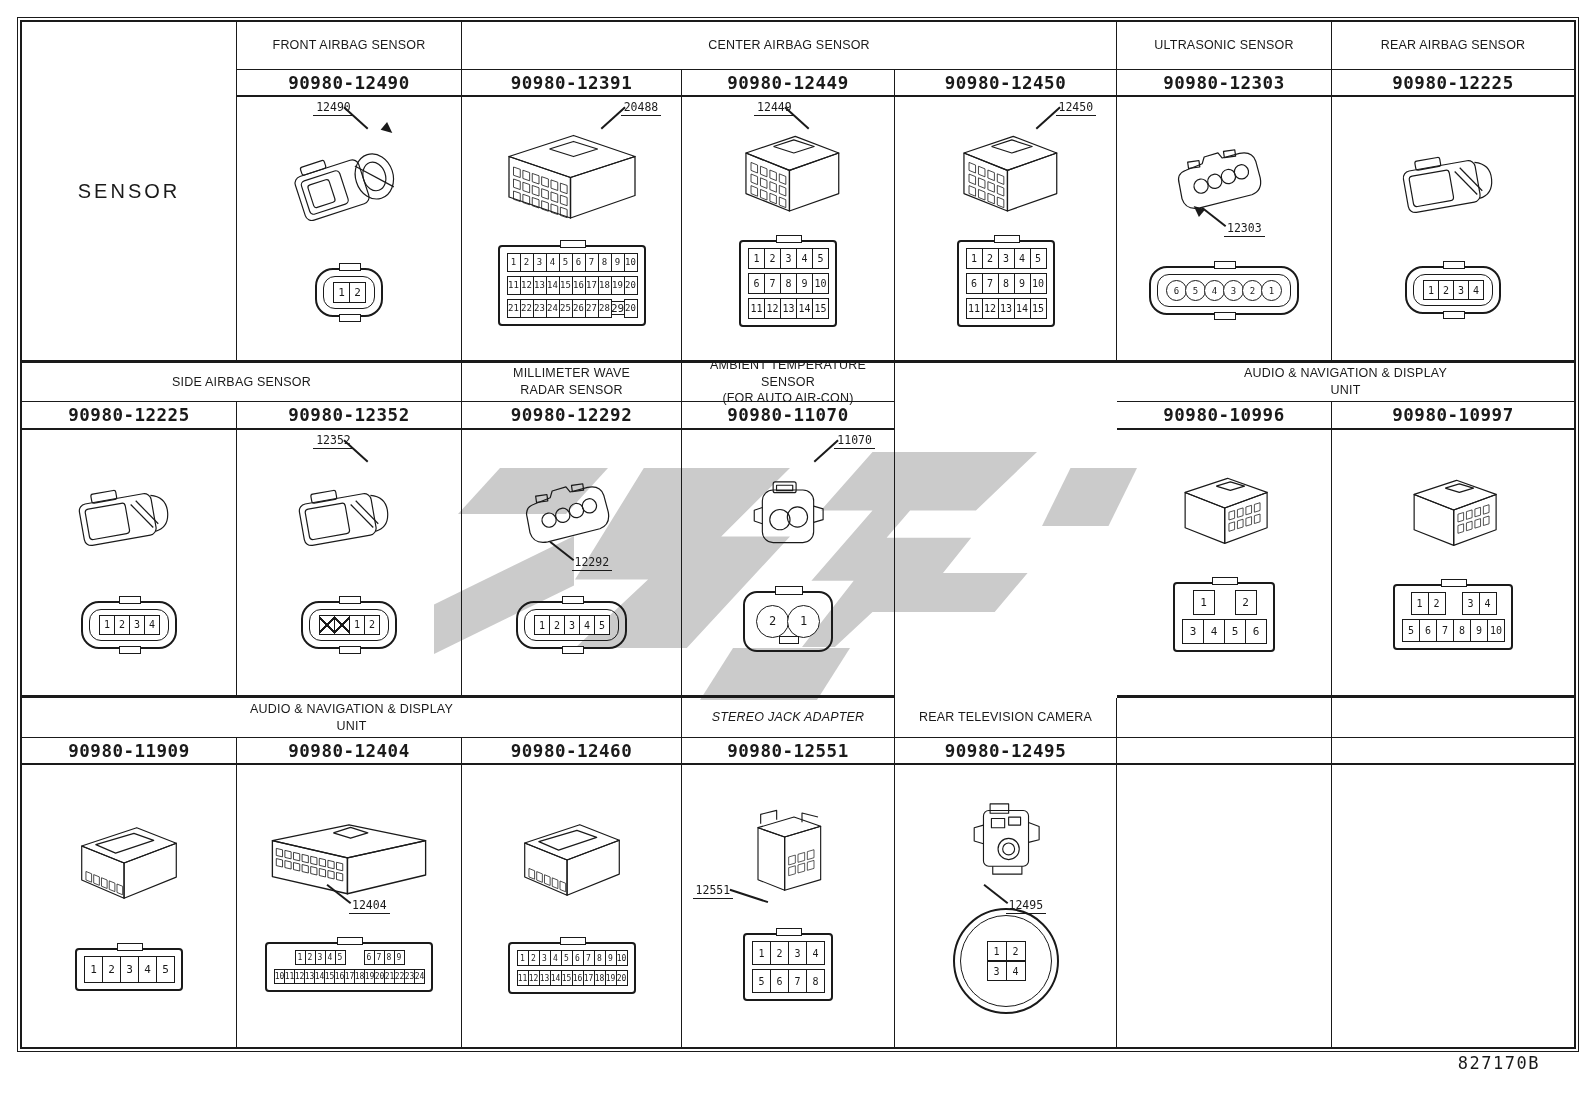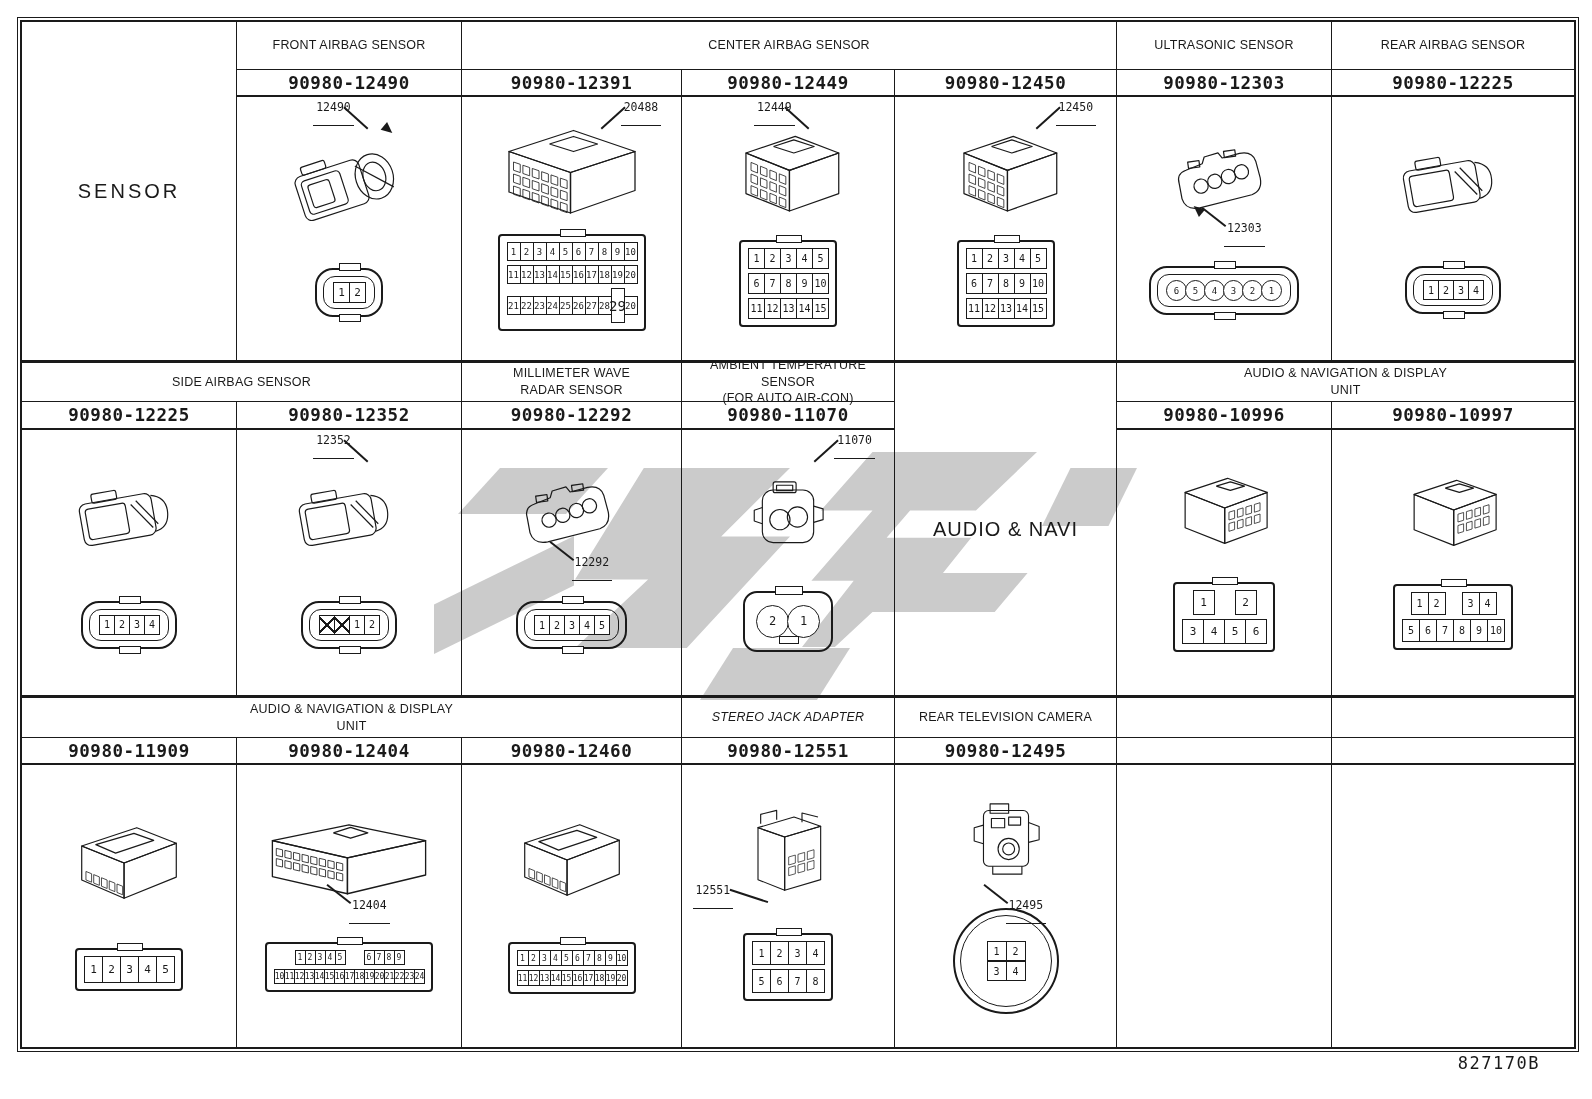--- a/index.html
+++ b/index.html
@@ -62,21 +62,21 @@
       width:18px; height:6px; border:1.2px solid #1a1a1a; background:#fff; }
   .shell-sq .prow { display:flex; gap:3px; }
 
   .shell-round { border:2.4px solid #1a1a1a; border-radius:50%; width:106px; height:106px;
       display:flex; align-items:center; justify-content:center; position:relative; }
   .shell-round::before { content:""; position:absolute; inset:5px; border:1.3px solid #1a1a1a; border-radius:50%; }
   .shell-round .inner { position:relative; display:flex; flex-direction:column; align-items:center; }
 
   
   .co { position:absolute; font-family:"DejaVu Sans Mono", monospace; font-size:11.5px; z-index:3; }
-  .co-text { display:inline-block; border-bottom:1px solid #1a1a1a; padding:0 3px 11px; background:transparent; }
+  .co-text { display:inline-block; border-bottom:1px solid #1a1a1a; padding:0 3px 1px; background:transparent; }
   .co::after { content:""; position:absolute; height:1.5px; background:#1a1a1a; }
   .co-top { top:3px; left:34%; }
   .co-top::after { width:32px; right:-18px; top:17px; transform:rotate(42deg); }
   .co-top-right { top:3px; right:9%; }
   .co-top-right::after { width:32px; left:-24px; top:17px; transform:rotate(-42deg); }
   .co-mid { top:47%; left:50%; }
   .co-mid::after { width:30px; left:-25px; top:-5px; transform:rotate(38deg); }
   .co-mid-left { top:42%; left:5%; }
   .co-mid-left::after { width:40px; right:-36px; top:12px; transform:rotate(18deg); }
   .co-arrow.co-top::before { content:""; position:absolute; right:-44px; top:26px;
@@ -200,21 +200,21 @@
           </div>
           <div class="pin-row">
             <span class="pin-cell" style="width: 14px; height: 19px; font-size: 9px;">21</span>
             <span class="pin-cell" style="width: 14px; height: 19px; font-size: 9px;">22</span>
             <span class="pin-cell" style="width: 14px; height: 19px; font-size: 9px;">23</span>
             <span class="pin-cell" style="width: 14px; height: 19px; font-size: 9px;">24</span>
             <span class="pin-cell" style="width: 14px; height: 19px; font-size: 9px;">25</span>
             <span class="pin-cell" style="width: 14px; height: 19px; font-size: 9px;">26</span>
             <span class="pin-cell" style="width: 14px; height: 19px; font-size: 9px;">27</span>
             <span class="pin-cell" style="width: 14px; height: 19px; font-size: 9px;">28</span>
-            <span class="pin-cell" style="width: 14px; height: 35px; font-size: 14px;">29</span>
+            <span class="pin-cell" style="width: 14px; height: 14px; font-size: 11px;">29</span>
             <span class="pin-cell" style="width: 14px; height: 19px; font-size: 9px;">20</span>
           </div>
         </div>
         <div class="co co-top-right"><span class="co-text">20488</span></div>
       </div>
       <div class="cell body" style="grid-area: 3 / 4 / span 1 / span 1; border-bottom: 3px solid rgb(26, 26, 26);">
         <div class="iso">
           <svg viewBox="0 0 160 132" width="116" fill="none" stroke="#1a1a1a" stroke-width="1.7" stroke-linejoin="round">
             <polygon points="22,40 90,17 150,40 82,64"></polygon>
             <polygon points="22,40 82,64 82,120 22,96"></polygon>
@@ -375,21 +375,20 @@
       <div class="cell hdr" style="grid-area: 4 / 6 / span 1 / span 2; border-bottom: 1px solid rgb(26, 26, 26); border-right: none;">
         <div>AUDIO &amp; NAVIGATION &amp; DISPLAY</div>
         <div>UNIT</div>
       </div>
       <div class="cell pn" style="grid-area: 5 / 1 / span 1 / span 1; border-bottom: 2px solid rgb(26, 26, 26);">90980-12225</div>
       <div class="cell pn" style="grid-area: 5 / 2 / span 1 / span 1; border-bottom: 2px solid rgb(26, 26, 26);">90980-12352</div>
       <div class="cell pn" style="grid-area: 5 / 3 / span 1 / span 1; border-bottom: 2px solid rgb(26, 26, 26);">90980-12292</div>
       <div class="cell pn" style="grid-area: 5 / 4 / span 1 / span 1; border-bottom: 2px solid rgb(26, 26, 26);">90980-11070</div>
       <div class="cell pn" style="grid-area: 5 / 6 / span 1 / span 1; border-bottom: 2px solid rgb(26, 26, 26);">90980-10996</div>
       <div class="cell pn" style="grid-area: 5 / 7 / span 1 / span 1; border-bottom: 2px solid rgb(26, 26, 26); border-right: none;">90980-10997</div>
-      <div class="cell bigtext" style="grid-area: 4 / 5 / span 3 / span 1; border-bottom: 3px solid rgb(26, 26, 26);">AUDIO &amp; NAVI</div>
       <div class="cell body" style="grid-area: 6 / 1 / span 1 / span 1; border-bottom: 3px solid rgb(26, 26, 26);">
         <div class="iso">
           <svg viewBox="0 0 180 140" width="126" fill="none" stroke="#1a1a1a" stroke-width="1.7" stroke-linejoin="round">
             <g transform="rotate(-10 90 70)">
               <rect x="22" y="38" width="104" height="60" rx="10"></rect>
               <rect x="30" y="46" width="58" height="44" rx="5"></rect>
               <path d="M126,42 Q148,48 146,70 Q144,92 124,94"></path>
               <rect x="42" y="26" width="36" height="13" rx="3"></rect>
               <line x1="96" y1="50" x2="122" y2="88"></line>
               <line x1="104" y1="46" x2="130" y2="84"></line>

